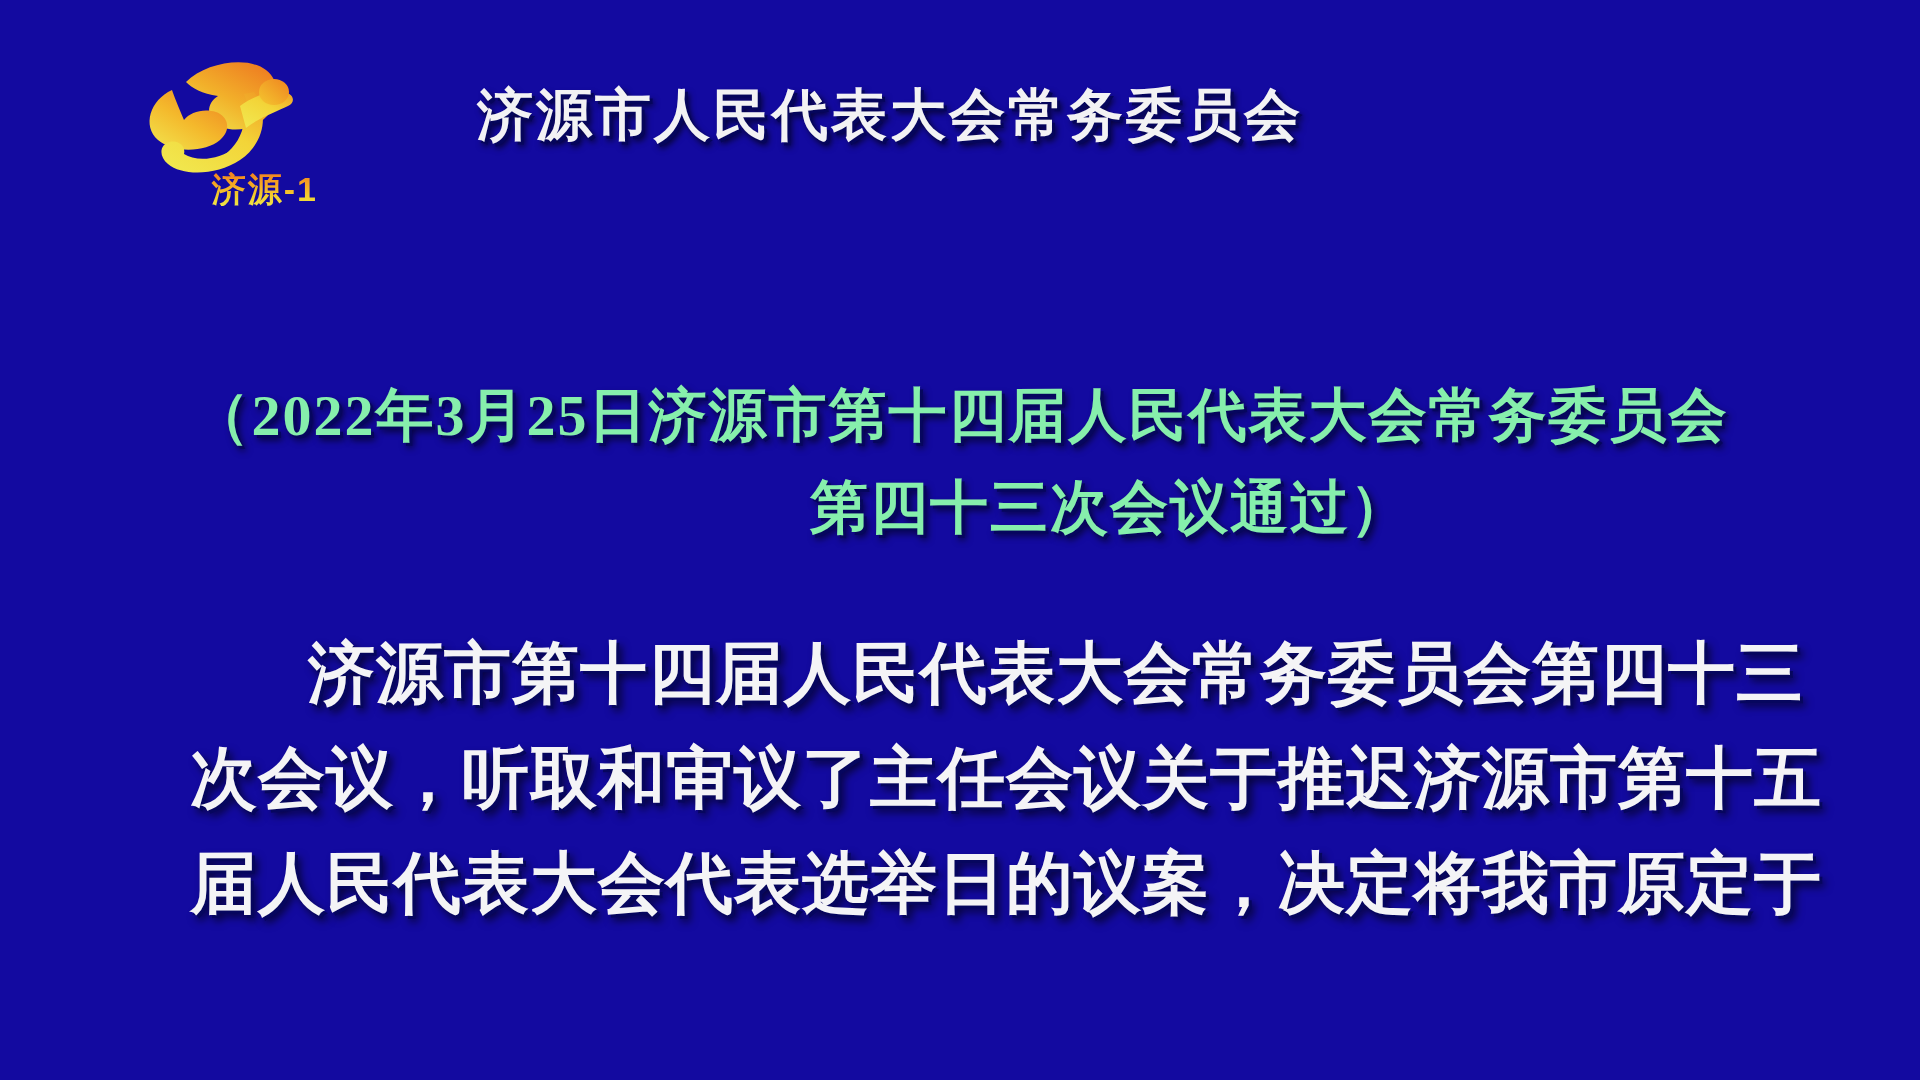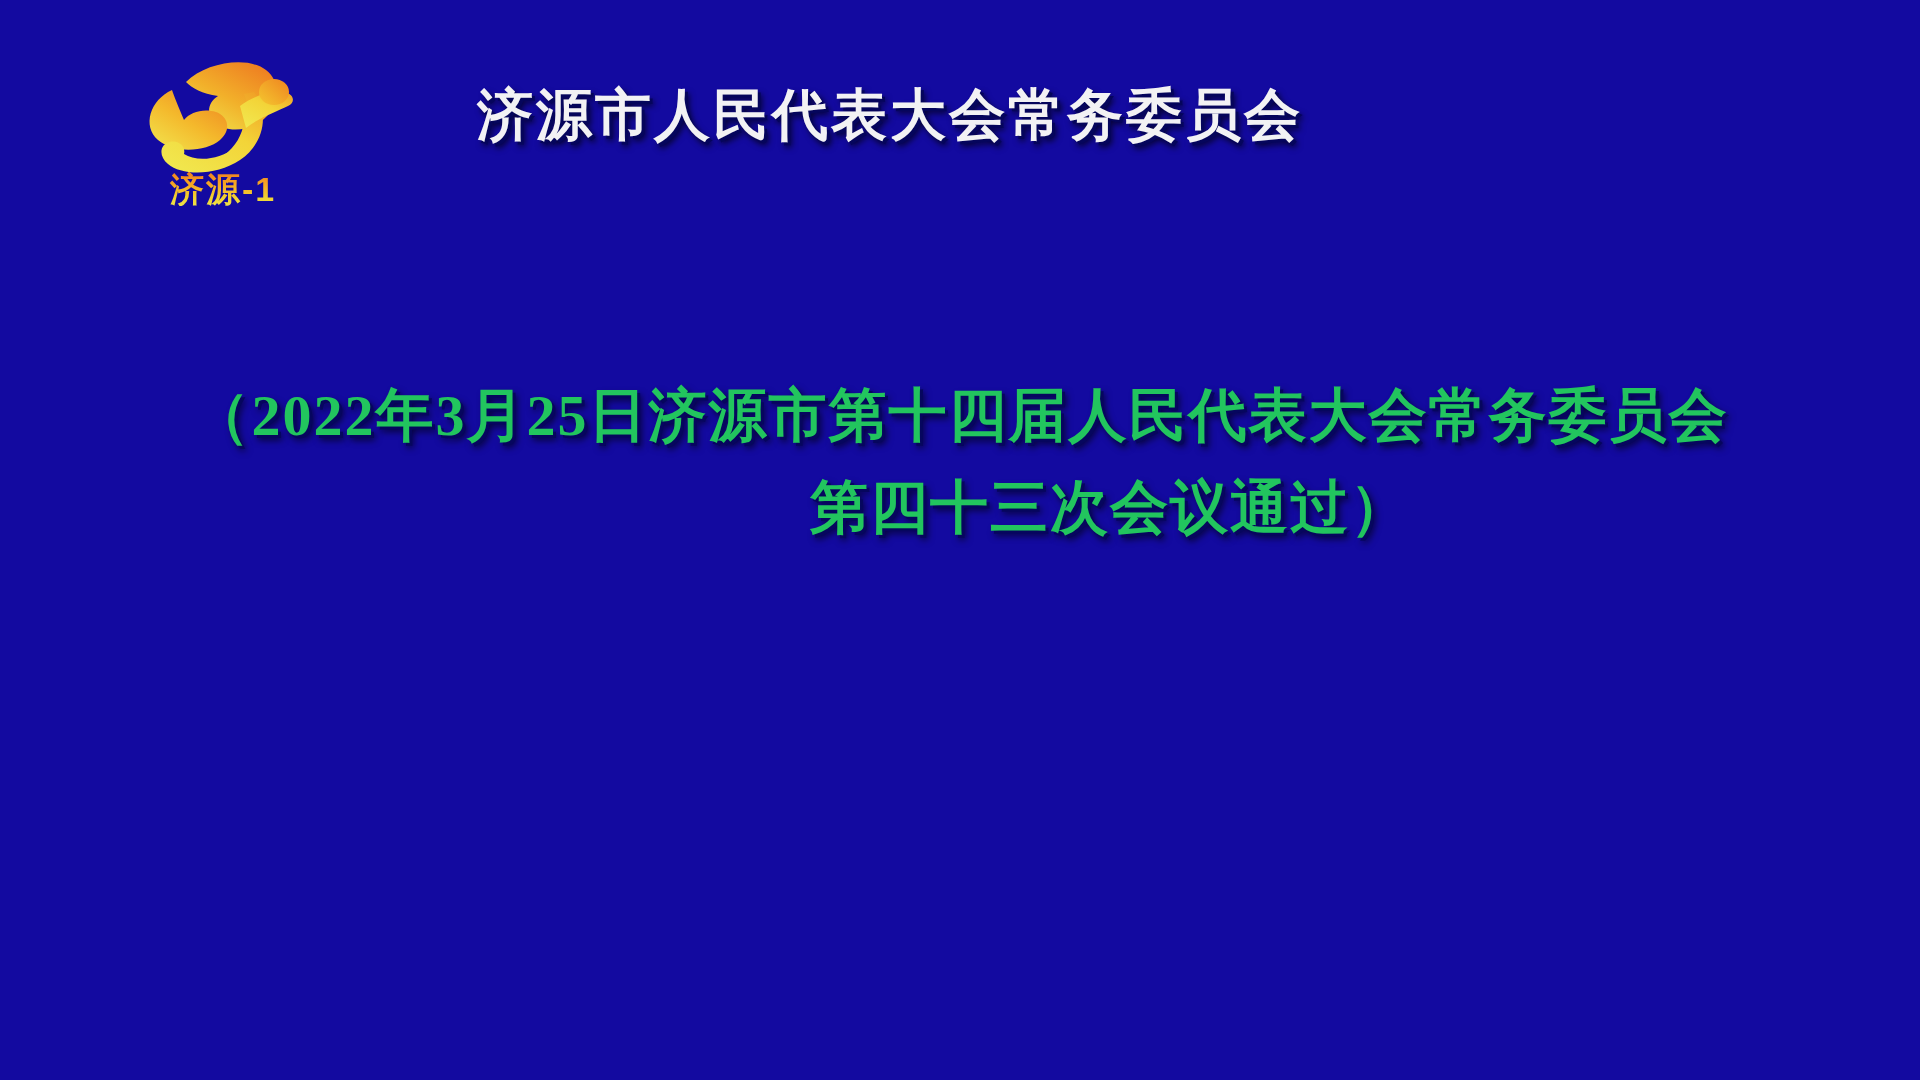--- a/index.html
+++ b/index.html
@@ -35,21 +35,21 @@
     left: 0;
     top: 0;
     width: 190px;
     height: 140px;
   }
   #channel-logo .logo-text {
     position: absolute;
     left: 0;
     top: 128px;
     width: 190px;
-    text-align: center;
+    text-align: right;
     font-family: "Liberation Sans", sans-serif;
     font-weight: bold;
     font-size: 34px;
     letter-spacing: 2px;
     line-height: 1;
     background: linear-gradient(180deg, #f08020 0%, #f5a623 35%, #f2d230 75%, #efe44a 100%);
     -webkit-background-clip: text;
     background-clip: text;
     color: transparent;
     -webkit-text-fill-color: transparent;
@@ -82,21 +82,21 @@
     left: 150px;
     top: 370px;
     width: 1620px;
     text-align: center;
   }
   .subtitle-line {
     font-family: "Liberation Serif", serif;
     font-weight: bold;
     font-size: 58px;
     line-height: 92px;
-    color: #22c55e;
+    color: #86efac;
     letter-spacing: 2px;
     white-space: nowrap;
     text-shadow:
        3px 3px 0 #06065e,
        4px 5px 7px rgba(0,0,0,0.7);
   }
   #subtitle-block .subtitle-line:nth-child(2) {
     
     text-align: right;
     padding-right: 360px;
@@ -172,14 +172,19 @@
 
   <div id="title-block">
     <div class="title-line">济源市人民代表大会常务委员会</div>
   </div>
 
   <div id="subtitle-block">
     <div class="subtitle-line">（2022年3月25日济源市第十四届人民代表大会常务委员会</div>
     <div class="subtitle-line">第四十三次会议通过）</div>
   </div>
 
+  <div id="body-block">
+    <div class="body-line indent">济源市第十四届人民代表大会常务委员会第四十三</div>
+    <div class="body-line">次会议，听取和审议了主任会议关于推迟济源市第十五</div>
+    <div class="body-line">届人民代表大会代表选举日的议案，决定将我市原定于</div>
+  </div>
 
 </div>
 
 </body></html>

